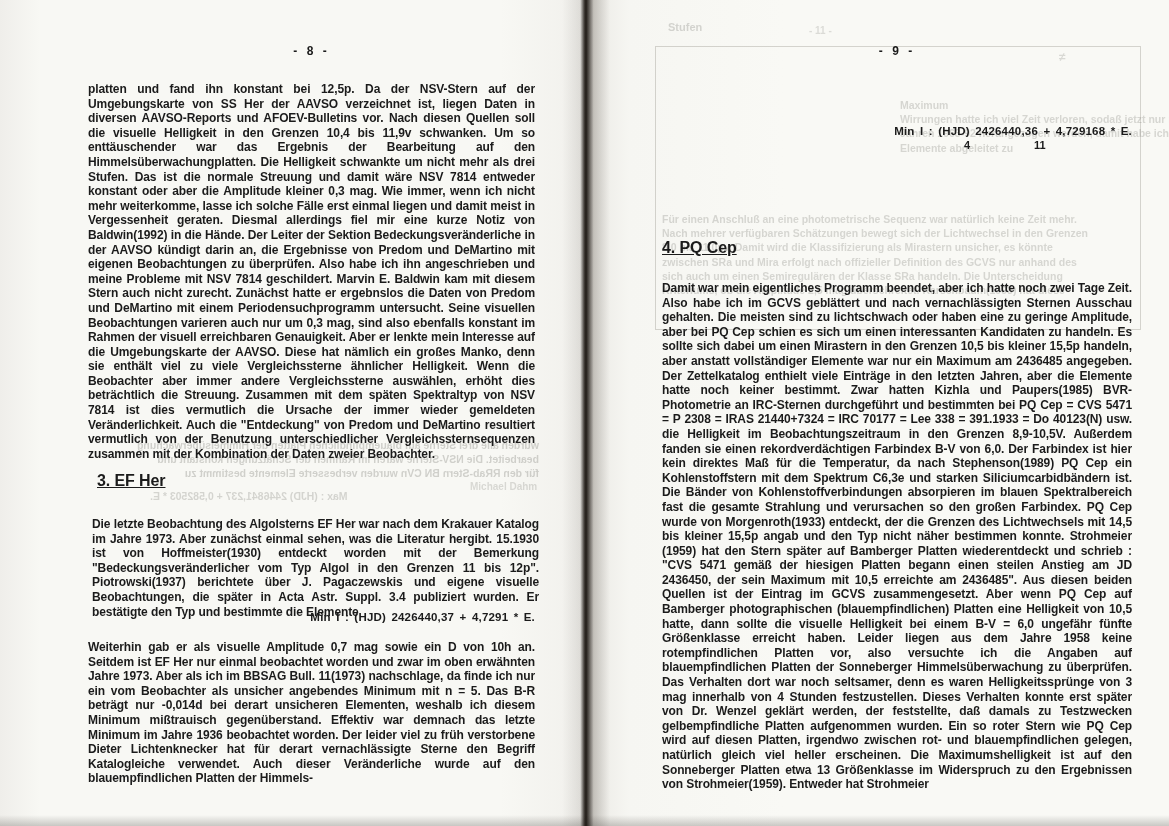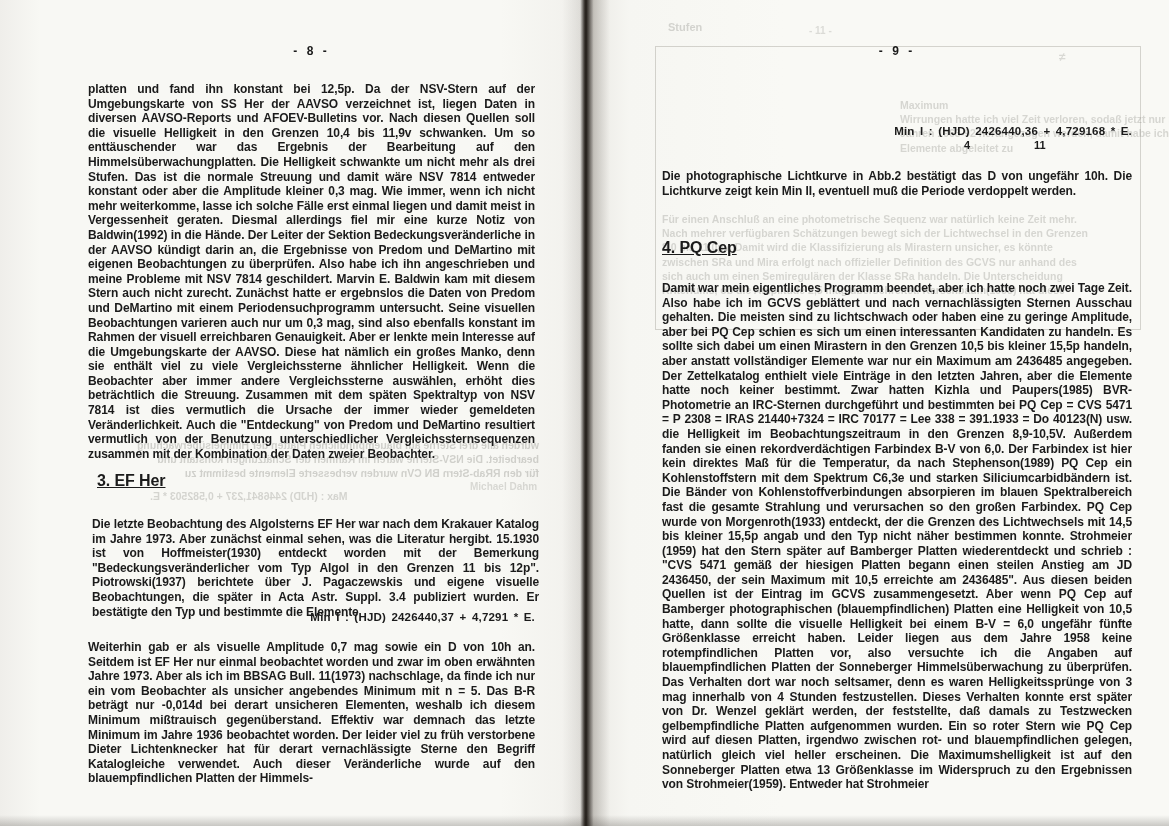--- a/index.html
+++ b/index.html
@@ -130,21 +130,20 @@
     <div class="txt pagenum p9-num">- 9 -</div>
 
 
     <div class="txt formula p9-form">Min I : (HJD) 2426440,36  +  4,729168 * E.</div>
 
     <div class="p9-errs">
       <span class="err p9-err1">4</span>
       <span class="err p9-err2">11</span>
     </div>
 
-    <div class="txt p9-para2">Die photographische Lichtkurve in Abb.2 bestätigt das D von ungefähr 10h. Die Lichtkurve zeigt kein Min II, eventuell muß die Periode verdoppelt werden.</div>
 
     <div class="txt heading p9-head">4. PQ Cep</div>
 
     <div class="txt p9-para3">Damit war mein eigentliches Programm beendet, aber ich hatte noch zwei Tage Zeit. Also habe ich im GCVS geblättert und nach vernachlässigten Sternen Ausschau gehalten. Die meisten sind zu lichtschwach oder haben eine zu geringe Amplitude, aber bei PQ Cep schien es sich um einen interessanten Kandidaten zu handeln. Es sollte sich dabei um einen Mirastern in den Grenzen 10,5 bis kleiner 15,5p handeln, aber anstatt vollständiger Elemente war nur ein Maximum am 2436485 angegeben. Der Zettelkatalog enthielt viele Einträge in den letzten Jahren, aber die Elemente hatte noch keiner bestimmt. Zwar hatten Kizhla und Paupers(1985) BVR-Photometrie an IRC-Sternen durchgeführt und bestimmten bei PQ Cep = CVS 5471 = P 2308 = IRAS 21440+7324 = IRC 70177 = Lee 338 = 391.1933 = Do 40123(N) usw. die Helligkeit im Beobachtungszeitraum in den Grenzen 8,9-10,5V. Außerdem fanden sie einen rekordverdächtigen Farbindex B-V von 6,0. Der Farbindex ist hier kein direktes Maß für die Temperatur, da nach Stephenson(1989) PQ Cep ein Kohlenstoffstern mit dem Spektrum C6,3e und starken Siliciumcarbidbändern ist. Die Bänder von Kohlenstoffverbindungen absorpieren im blauen Spektralbereich fast die gesamte Strahlung und verursachen so den großen Farbindex. PQ Cep wurde von Morgenroth(1933) entdeckt, der die Grenzen des Lichtwechsels mit 14,5 bis kleiner 15,5p angab und den Typ nicht näher bestimmen konnte. Strohmeier (1959) hat den Stern später auf Bamberger Platten wiederentdeckt und schrieb : "CVS 5471 gemäß der hiesigen Platten begann einen steilen Anstieg am JD 2436450, der sein Maximum mit 10,5 erreichte am 2436485". Aus diesen beiden Quellen ist der Eintrag im GCVS zusammengesetzt. Aber wenn PQ Cep auf Bamberger photographischen (blauempfindlichen) Platten eine Helligkeit von 10,5 hatte, dann sollte die visuelle Helligkeit bei einem B-V = 6,0 ungefähr fünfte Größenklasse erreicht haben. Leider liegen aus dem Jahre 1958 keine rotempfindlichen Platten vor, also versuchte ich die Angaben auf blauempfindlichen Platten der Sonneberger Himmelsüberwachung zu überprüfen. Das Verhalten dort war noch seltsamer, denn es waren Helligkeitssprünge von 3 mag innerhalb von 4 Stunden festzustellen. Dieses Verhalten konnte erst später von Dr. Wenzel geklärt werden, der feststellte, daß damals zu Testzwecken gelbempfindliche Platten aufgenommen wurden. Ein so roter Stern wie PQ Cep wird auf diesen Platten, irgendwo zwischen rot- und blauempfindlichen gelegen, natürlich gleich viel heller erscheinen. Die Maximumshelligkeit ist auf den Sonneberger Platten etwa 13 Größenklasse im Widerspruch zu den Ergebnissen von Strohmeier(1959). Entweder hat Strohmeier</div>
   </div>
 
   <div class="gutter"></div>
   <div class="bottom-shade"></div>
 </div>
 

